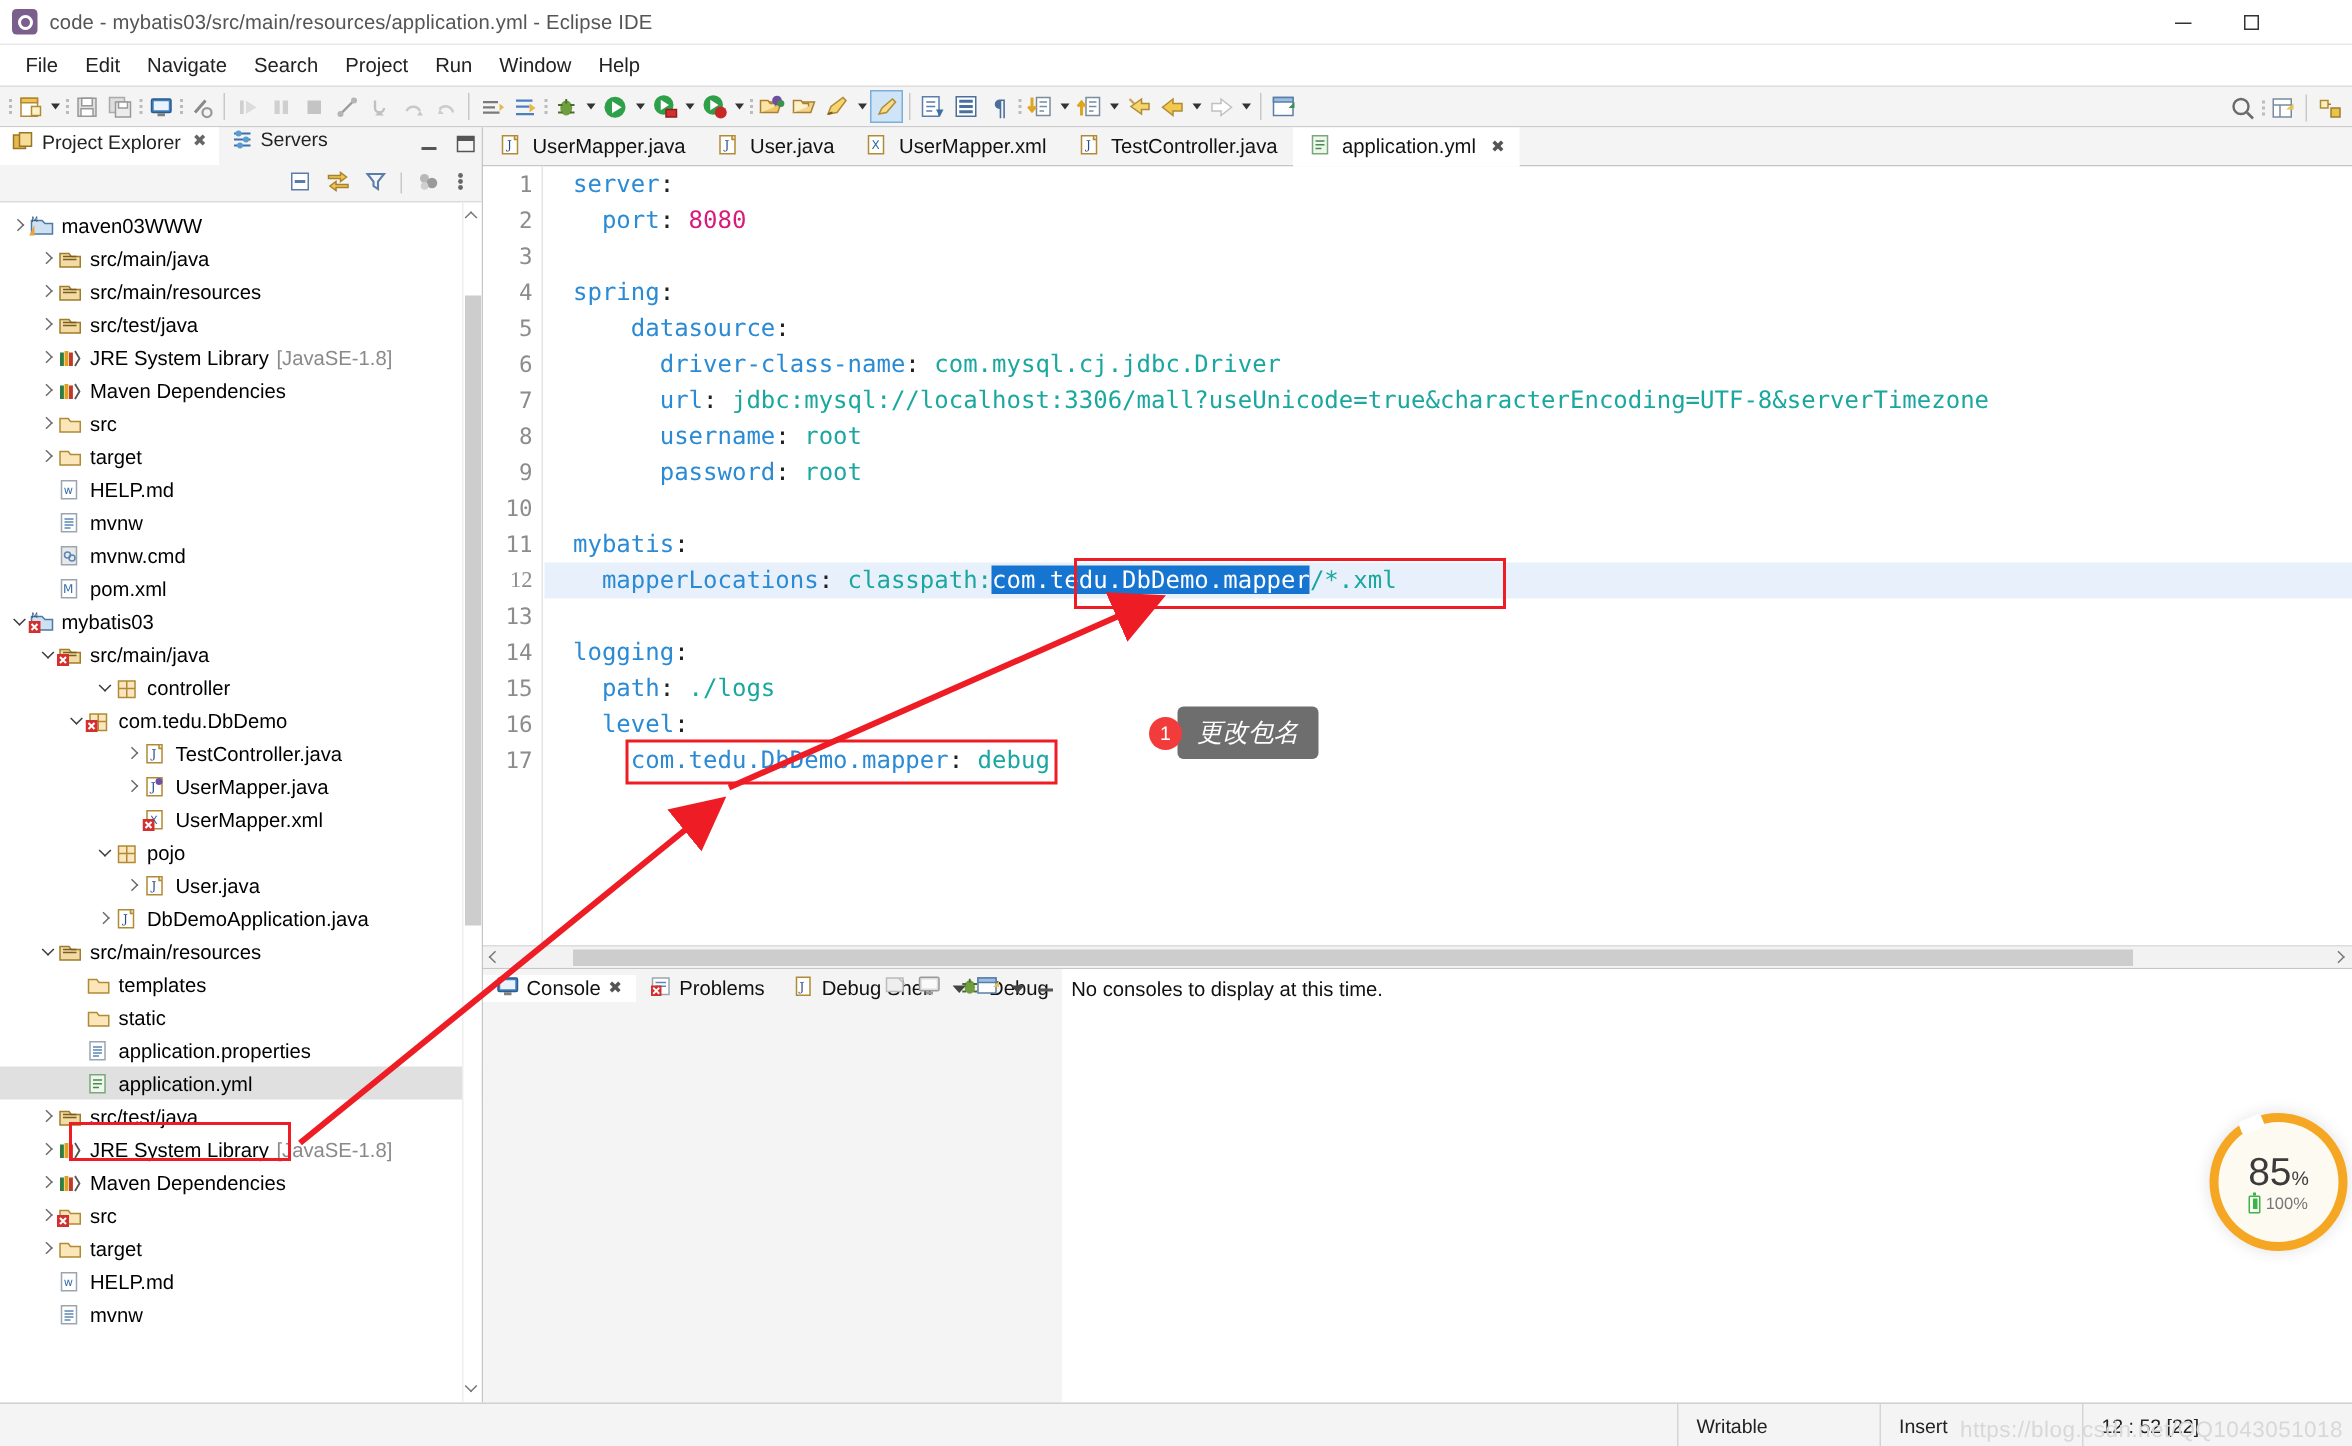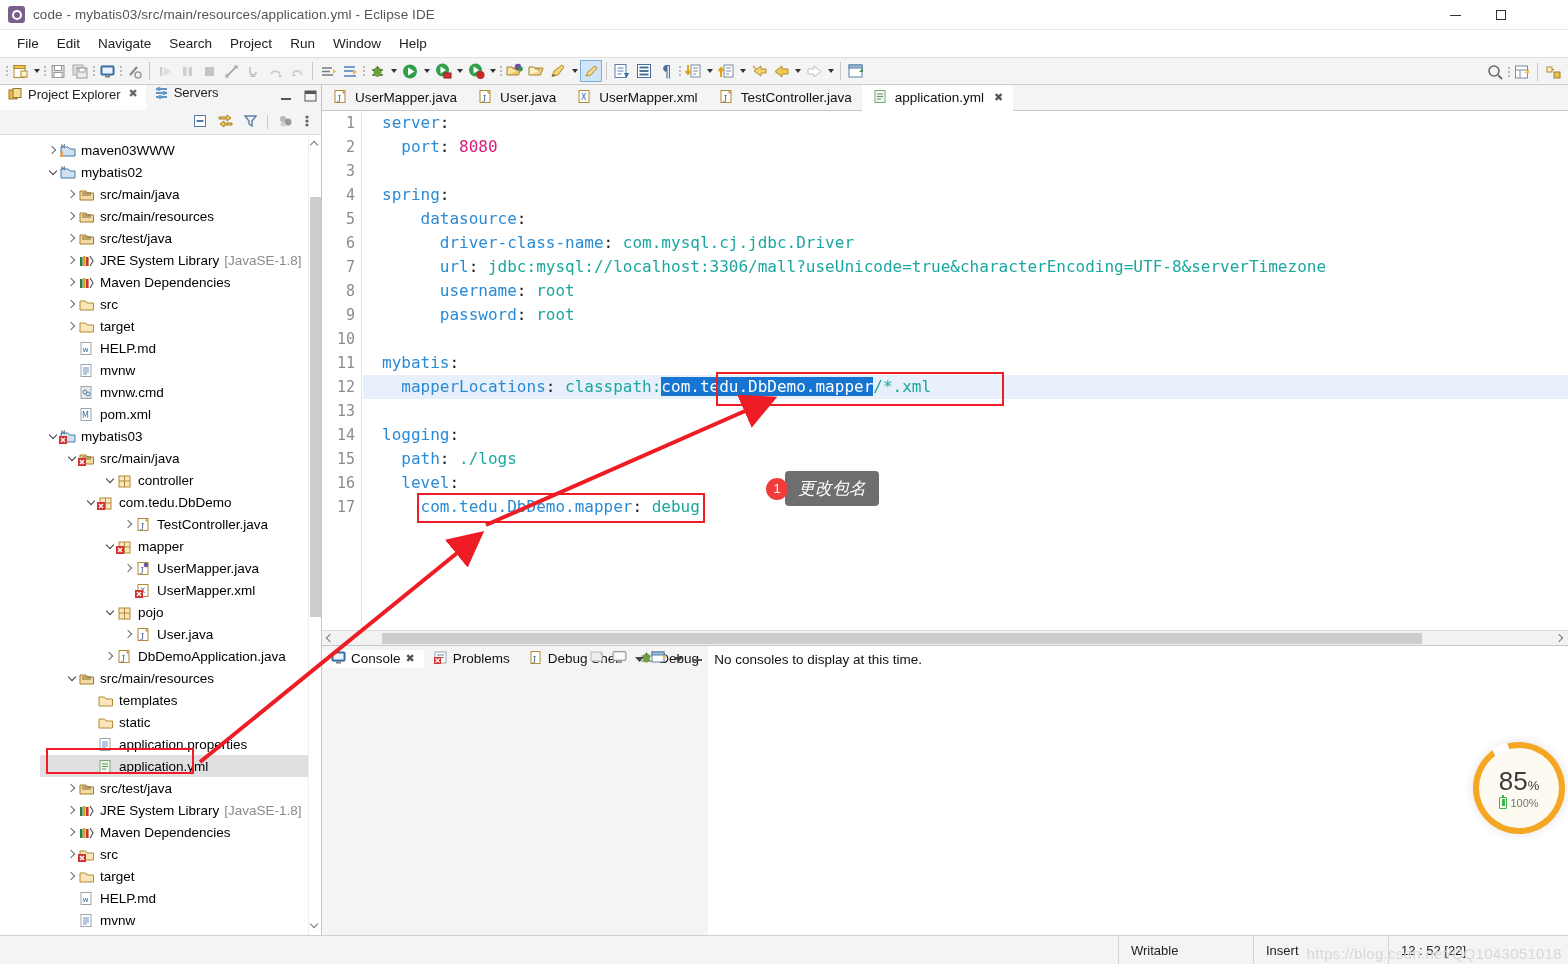--- a/index.html
+++ b/index.html
@@ -62,21 +62,21 @@
   #left-panel { width:322px; flex:none; display:flex; flex-direction:column;
                 background:#f4f4f4; border-right:1px solid #c6c6c6; }
   #pe-tabs { height:25px; display:flex; align-items:stretch; position:relative; background:#f4f4f4; }
   .pe-tab { display:flex; align-items:flex-start; gap:5px; padding:0 8px; font-size:13px; color:#222; }
   .pe-tab.active { background:#fff; border-top:2px solid #fff; }
   .pe-tab .closex { font-size:11px; color:#666; margin-left:3px; }
   .pe-tab-ctl { position:absolute; right:4px; top:0; height:25px; display:flex; align-items:center; gap:10px; }
   #pe-toolbar { height:24px; display:flex; align-items:center; justify-content:flex-end;
                 gap:9px; padding-right:10px; background:#f4f4f4; }
   #tree-wrap { flex:1; background:#fff; position:relative; overflow:hidden;
-               border-top:1px solid #dcdcdc;padding-left:40px; }
+               border-top:1px solid #dcdcdc; }
   #tree { padding:4px 0 0 0; }
   .row { height:22px; display:flex; align-items:center; white-space:nowrap;
          font-size:13.5px; color:#000; position:relative; }
   .row.sel { background:#e0e0e0; }
   .arrow { width:13px; height:22px; flex:none; display:flex; align-items:center; justify-content:center; }
   .arrow.r::after { content:""; width:5px; height:5px; border-right:1.4px solid #6b6b6b;
                     border-bottom:1.4px solid #6b6b6b; transform:rotate(-45deg); margin-left:-2px; }
   .arrow.d::after { content:""; width:5px; height:5px; border-right:1.4px solid #3b3b3b;
                     border-bottom:1.4px solid #3b3b3b; transform:rotate(45deg); margin-top:-3px; }
   .ico { width:18px; height:16px; flex:none; margin-right:4px; position:relative; }
@@ -552,28 +552,20 @@
       <div id="tree">
           <div class="row" style="padding-left: 6px;">
             <span class="arrow r"></span>
             <span class="ico"><svg width="17" height="16" xmlns="http://www.w3.org/2000/svg">
                 <path d="M2 5 h7 l2 2 h5 v7 h-14 z" fill="#cfe0f0" stroke="#4b79a8"></path>
                 <text x="2" y="6" font-size="5" fill="#2b4f77" font-family="DejaVu Sans, sans-serif">M</text>
                 <path d="M4 15 L0.5 15 L4 8 Z" fill="#e8a33d"></path>
               </svg></span>
             <span>maven03WWW</span>
           </div>
-          <div class="row" style="padding-left: 6px;">
-            <span class="arrow d"></span>
-            <span class="ico"><svg width="17" height="16" xmlns="http://www.w3.org/2000/svg">
-                <path d="M2 5 h7 l2 2 h5 v7 h-14 z" fill="#cfe0f0" stroke="#4b79a8"></path>
-                <text x="2" y="6" font-size="5" fill="#2b4f77" font-family="DejaVu Sans, sans-serif">M</text>
-              </svg></span>
-            <span>mybatis02</span>
-          </div>
           <div class="row" style="padding-left: 25px;">
             <span class="arrow r"></span>
             <span class="ico"><svg width="17" height="16" xmlns="http://www.w3.org/2000/svg">
                 <path d="M2 5 h6 l1.5 2 h6 v7 h-13.5 z" fill="#f3dba6" stroke="#a07c2a"></path>
                 <path d="M4 7 h9 M4 9 h9" stroke="#7a5c1e" stroke-width="0.9"></path>
               </svg></span>
             <span>src/main/java</span>
           </div>
           <div class="row" style="padding-left: 25px;">
             <span class="arrow r"></span>
@@ -698,30 +690,20 @@
             <span>com.tedu.DbDemo</span>
           </div>
           <div class="row" style="padding-left: 82px;">
             <span class="arrow r"></span>
             <span class="ico"><svg width="17" height="16" xmlns="http://www.w3.org/2000/svg">
                 <rect x="3" y="2.5" width="10" height="12" fill="#fff" stroke="#b08a34"></rect>
                 <path d="M11 2.5 v2.5 h2" fill="#f0d08a" stroke="#b08a34"></path>
                 <text x="6" y="11.5" font-size="8" fill="#2a4a8a" font-family="DejaVu Serif, serif">J</text>
               </svg></span>
             <span>TestController.java</span>
-          </div>
-          <div class="row" style="padding-left: 63px;">
-            <span class="arrow d"></span>
-            <span class="ico"><svg width="17" height="16" xmlns="http://www.w3.org/2000/svg">
-                <rect x="3" y="4" width="11" height="11" fill="#fbe6c0" stroke="#b08a34"></rect>
-                <path d="M3 9 h11 M8.5 4 v11" stroke="#b08a34"></path>
-                <rect x="0" y="8" width="8" height="8" fill="#d32f2f"></rect>
-                <path d="M2 10 l4 4 M6 10 l-4 4" stroke="#fff" stroke-width="1.4"></path>
-              </svg></span>
-            <span>mapper</span>
           </div>
           <div class="row" style="padding-left: 82px;">
             <span class="arrow r"></span>
             <span class="ico"><svg width="17" height="16" xmlns="http://www.w3.org/2000/svg">
                 <rect x="3" y="2.5" width="10" height="12" fill="#fff" stroke="#b08a34"></rect>
                 <text x="5.5" y="11.5" font-size="8" fill="#2a4a8a" font-family="DejaVu Serif, serif">J</text>
                 <circle cx="11" cy="5" r="2.3" fill="#6f4fa0"></circle>
               </svg></span>
             <span>UserMapper.java</span>
           </div>
@@ -919,21 +901,21 @@
             <div class="ln" style="top: 24px;">2</div>
             <div class="ln" style="top: 48px;">3</div>
             <div class="ln" style="top: 72px;">4</div>
             <div class="ln" style="top: 96px;">5</div>
             <div class="ln" style="top: 120px;">6</div>
             <div class="ln" style="top: 144px;">7</div>
             <div class="ln" style="top: 168px;">8</div>
             <div class="ln" style="top: 192px;">9</div>
             <div class="ln" style="top: 216px;">10</div>
             <div class="ln" style="top: 240px;">11</div>
-            <div class="ln" style="top: 264px;">12</div>
+            <div class="ln" style="top: 264px; font-family: Liberation Serif, serif;">12</div>
             <div class="ln" style="top: 288px;">13</div>
             <div class="ln" style="top: 312px;">14</div>
             <div class="ln" style="top: 336px;">15</div>
             <div class="ln" style="top: 360px;">16</div>
             <div class="ln" style="top: 384px;">17</div>
           </div>
         <div id="code"><div class="cl"><span class="k">server</span><span class="p">:</span></div><div class="cl"><span class="p">  </span><span class="k">port</span><span class="p">: </span><span class="num">8080</span></div><div class="cl"></div><div class="cl"><span class="k">spring</span><span class="p">:</span></div><div class="cl"><span class="p">    </span><span class="k">datasource</span><span class="p">:</span></div><div class="cl"><span class="p">      </span><span class="k">driver-class-name</span><span class="p">: </span><span class="v">com.mysql.cj.jdbc.Driver</span></div><div class="cl"><span class="p">      </span><span class="k">url</span><span class="p">: </span><span class="v">jdbc:mysql://localhost:3306/mall?useUnicode=true&amp;characterEncoding=UTF-8&amp;serverTimezone</span></div><div class="cl"><span class="p">      </span><span class="k">username</span><span class="p">: </span><span class="v">root</span></div><div class="cl"><span class="p">      </span><span class="k">password</span><span class="p">: </span><span class="v">root</span></div><div class="cl"></div><div class="cl"><span class="k">mybatis</span><span class="p">:</span></div><div class="cl hl"><span class="p">  </span><span class="k">mapperLocations</span><span class="p">: </span><span class="v">classpath:</span><span class="selhl">com.tedu.DbDemo.mapper</span><span class="v">/*.xml</span></div><div class="cl"></div><div class="cl"><span class="k">logging</span><span class="p">:</span></div><div class="cl"><span class="p">  </span><span class="k">path</span><span class="p">: </span><span class="v">./logs</span></div><div class="cl"><span class="p">  </span><span class="k">level</span><span class="p">:</span></div><div class="cl"><span class="p">    </span><span class="k">com.tedu.DbDemo.mapper</span><span class="p">: </span><span class="v">debug</span></div></div>
       </div>
       <div id="h-scroll">
         <div class="hs-left"></div>

